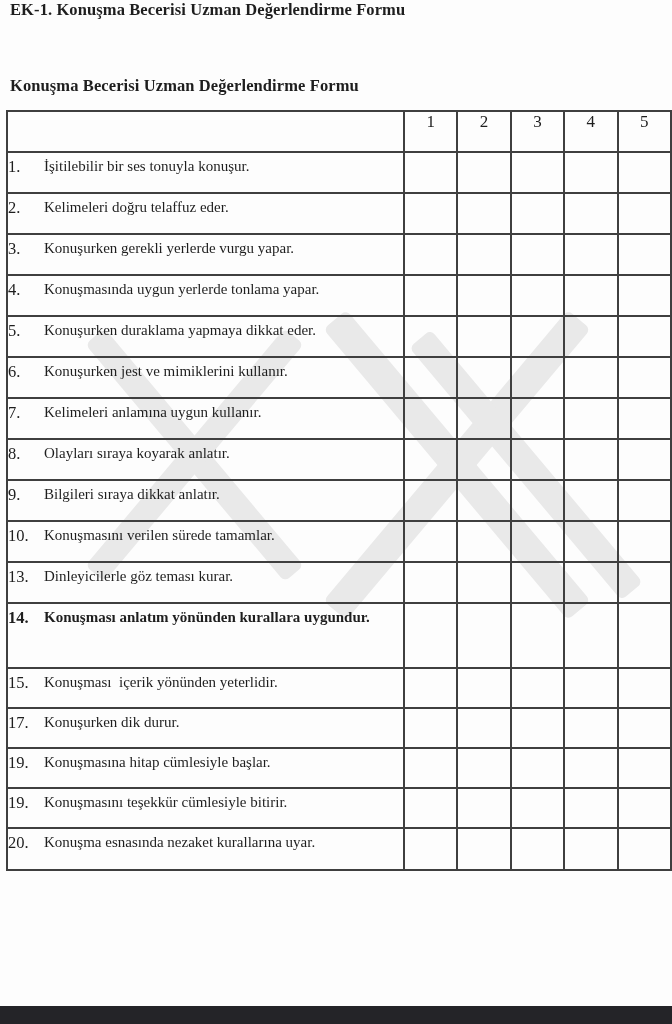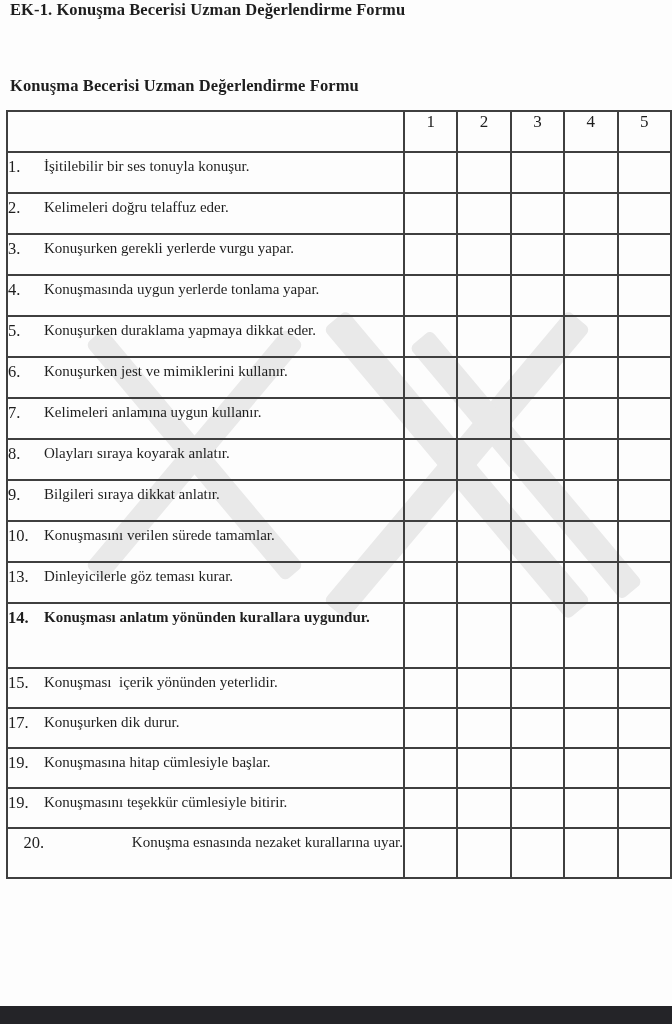--- a/index.html
+++ b/index.html
@@ -67,21 +67,21 @@
     font-size: 17px;
     text-align: center;
     vertical-align: top;
     padding-top: 3px;
   }
   .criteria-head { background: transparent; }
 
   tbody tr        { height: 41px; }
   tbody tr.tall   { height: 65px; font-weight: bold; }
   tbody tr.short  { height: 40px; }
-  tbody tr.last   { height: 50px; text-align: right; }
+  tbody tr.last   { height: 42px; }
 
   .q-cell { vertical-align: top; padding: 3px 6px 0 14px; }
   .q-line { display: flex; align-items: flex-start; }
   .q-num {
     flex: 0 0 36px;
     font-size: 16.5px;
     line-height: 27px;
   }
   .q-text {
     flex: 1 1 auto;

